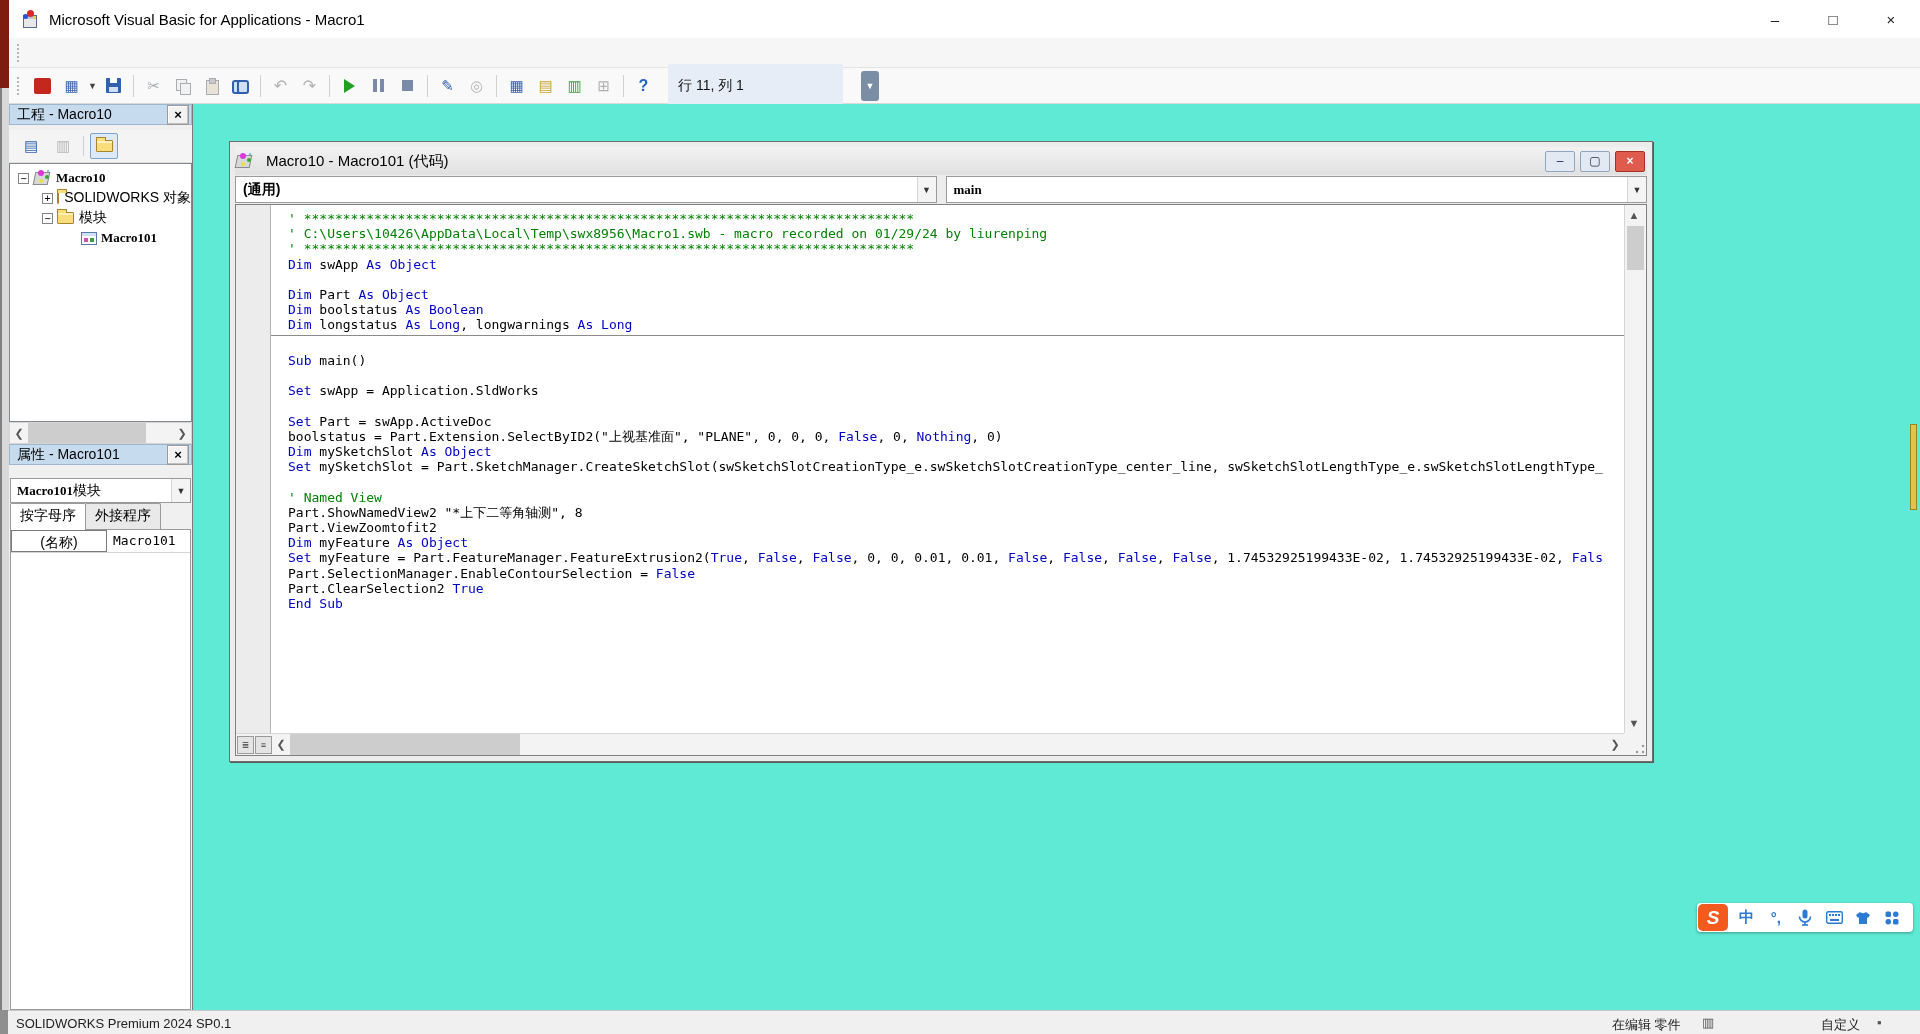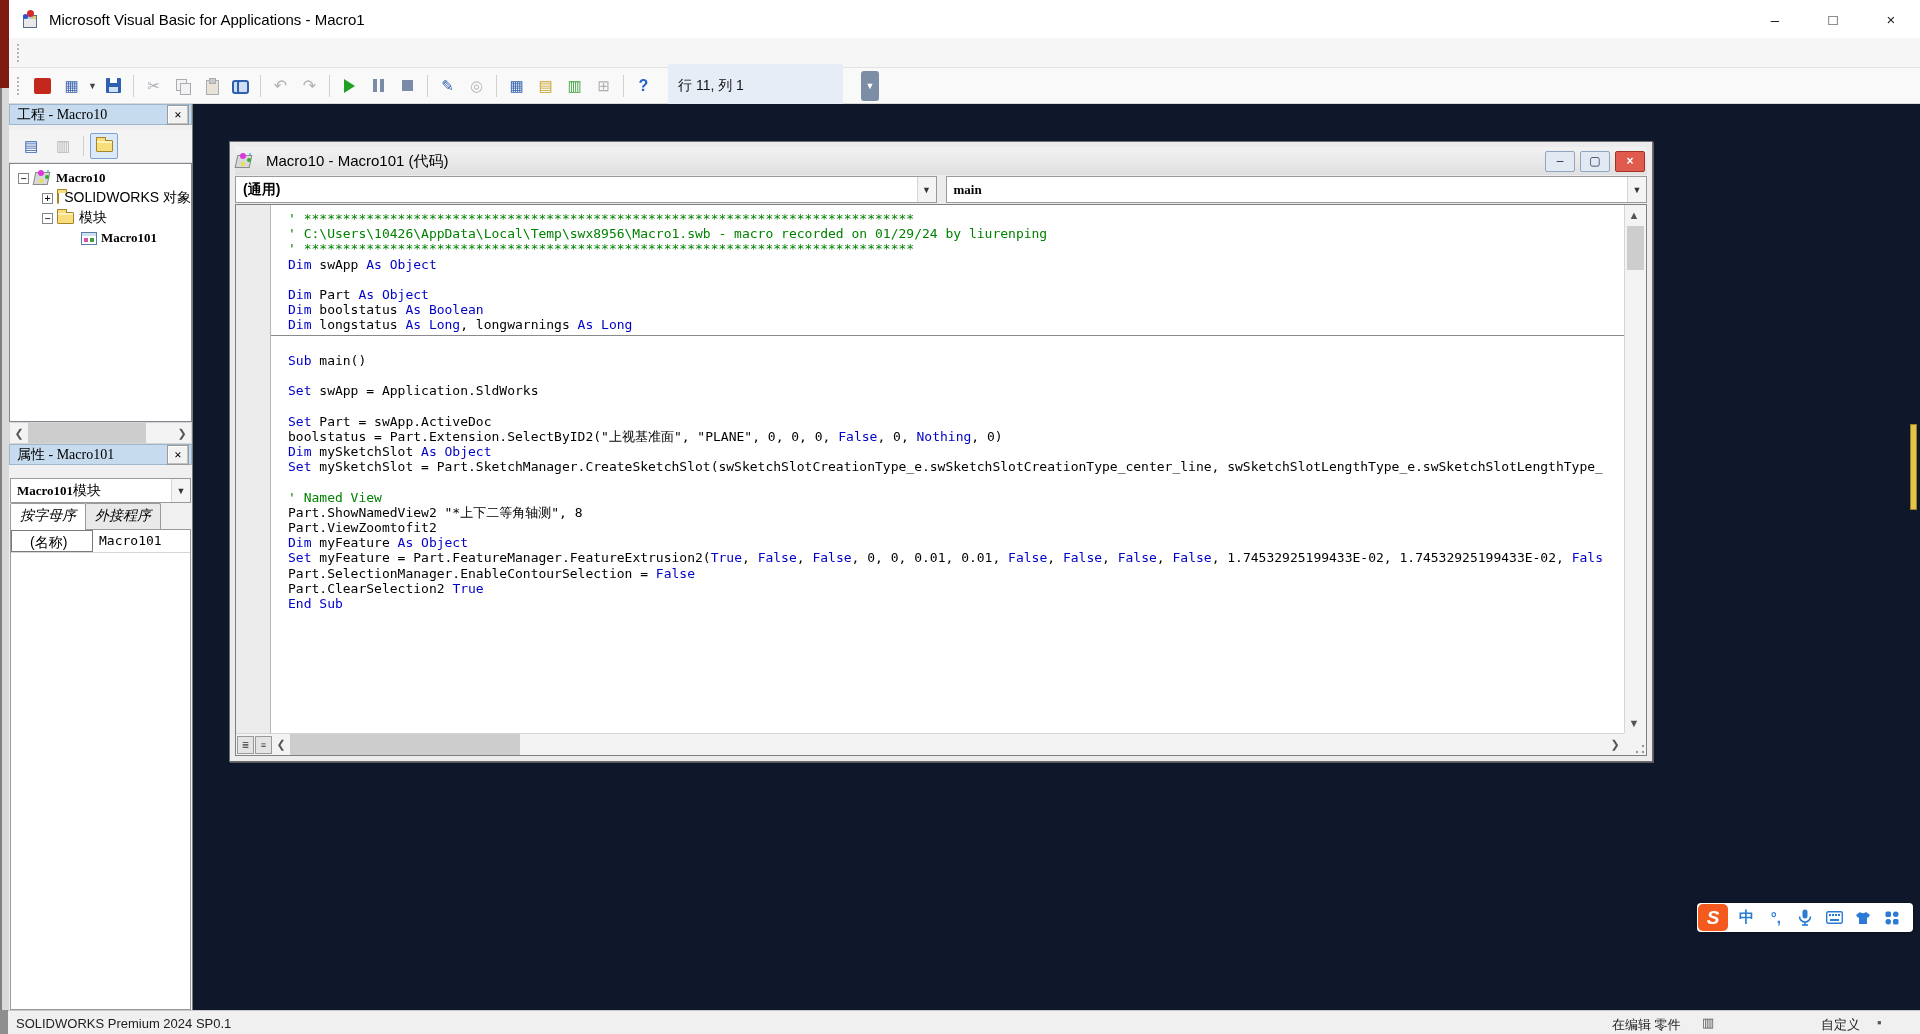--- a/index.html
+++ b/index.html
@@ -62,21 +62,21 @@
   .i-toolbox { color:#b0b0b0; font-size:15px; }
   .i-help { color:#1f62c5; font-size:16px; font-weight:bold; }
   .pos-field { margin-left:10px; width:175px; height:44px; background:#e6edf7; border-radius:2px;
                display:flex; align-items:center; padding-left:10px; font-size:14px; color:#111; }
   .tb-overflow { margin-left:18px; width:18px; height:30px; background:#7c8da6; border-radius:3px;
                  display:flex; align-items:center; justify-content:center; color:#fff; font-size:9px; }
 
   
   .dock { left:9px; top:104px; width:184px; height:906px; background:#f0f0f0; border-right:1px solid #7a7a7a; }
   .panel-title { position:absolute; left:0; right:0; height:21px; background:#c7dbee; border:1px solid #9eb6cc;
-                 display:flex; align-items:center; font-size:14px; padding-left:7px;font-family:Liberation Serif, serif; }
+                 display:flex; align-items:center; font-size:14px; padding-left:7px; }
   .panel-close { margin-left:auto; width:22px; height:20px; margin-right:2px; background:#f2f2f2;
                  border:1px solid #9a9a9a; box-shadow:inset -1px -1px 0 #c0c0c0, inset 1px 1px 0 #ffffff;
                  display:flex; align-items:center; justify-content:center; font-size:13px; font-weight:bold; }
   .proj-tools { position:absolute; left:0; top:26px; right:0; height:33px; background:#f4f4f4; border-bottom:1px solid #e0e0e0;
                 display:flex; align-items:center; padding-left:8px; }
   .pt-btn { width:28px; height:26px; display:flex; align-items:center; justify-content:center; border-radius:2px; margin-right:4px; }
   .pt-btn.active { background:#dce9f7; border:1px solid #7da2ce; }
   .pt-sep { width:1px; height:20px; background:#d0d0d0; margin:0 6px 0 2px; }
   .i-viewcode { color:#2f5fae; font-size:15px; }
   .i-viewobj  { color:#b5b5b5; font-size:15px; }
@@ -105,29 +105,29 @@
   .sb-thumb { height:100%; background:#cdcdcd; }
 
   .props-title-offset { top:340px; }
   .obj-combo { position:absolute; left:1px; top:374px; right:1px; height:25px; background:#fff; border:1px solid #9a9a9a;
                display:flex; align-items:center; padding-left:6px; font-size:14px; }
   .combo-arrow { margin-left:auto; width:19px; height:100%; display:flex; align-items:center; justify-content:center;
                  font-size:9px; color:#333; border-left:1px solid #d5d5d5; background:#f4f4f4; }
   .props-tabs { position:absolute; left:1px; top:400px; right:1px; height:26px; display:flex; align-items:flex-end;
                 border-bottom:1px solid #9a9a9a; font-size:14px; }
   .tab { padding:3px 9px 4px; border:1px solid #9a9a9a; border-bottom:none; background:#e9e9e9; margin-right:-1px;
-         border-radius:2px 2px 0 0;font-style:italic; }
+         border-radius:2px 2px 0 0; }
   .tab.active { background:#fff; position:relative; top:1px; padding-bottom:5px; }
   .props-grid { position:absolute; left:1px; top:426px; right:1px; bottom:0; background:#fff; border:1px solid #9a9a9a; border-top:none; }
   .prop-row { display:flex; height:23px; border-bottom:1px solid #d6d6d6; font-size:14px; }
-  .prop-name { width:82px; border-right:1px solid #d6d6d6; padding:3px 18px; border:1px solid #7a7a7a; }
+  .prop-name { width:96px; border-right:1px solid #d6d6d6; padding:3px 4px; border:1px solid #7a7a7a;text-align:center; }
   .prop-val  { flex:1; padding:3px 6px; font-family:"DejaVu Sans Mono",monospace; font-size:13px; }
 
   
-  .mdi { left:193px; top:104px; right:0; bottom:24px; background:#0f172a; }
+  .mdi { left:193px; top:104px; right:0; bottom:24px; background:#5eead4; }
   .codewin { position:absolute; left:36px; top:37px; width:1424px; height:621px; background:#ececec;
              border:1px solid #6e6e6e; box-shadow:1px 1px 0 #5a5a5a; padding:5px; display:flex; flex-direction:column; }
   .cw-title { height:28px; display:flex; align-items:center; background:linear-gradient(#f2f2f2,#e0e0e0); }
   .cw-title-text { font-size:15px; margin-left:8px; }
   .cw-btns { margin-left:auto; display:flex; gap:5px; margin-right:2px; }
   .cw-btn { width:30px; height:21px; display:flex; align-items:center; justify-content:center; font-size:12px;
             background:#e3e9f2; border:1px solid #8fa5c0; border-radius:2px; color:#1a2a4a; }
   .cw-btn.close { background:#e05a4e; border-color:#a03226; color:#fff; font-weight:bold; }
   .cw-combos { height:27px; display:flex; gap:9px; margin-top:1px; }
   .combo { flex:1; background:#fff; border:1px solid #9a9a9a; display:flex; align-items:center; padding-left:7px;

